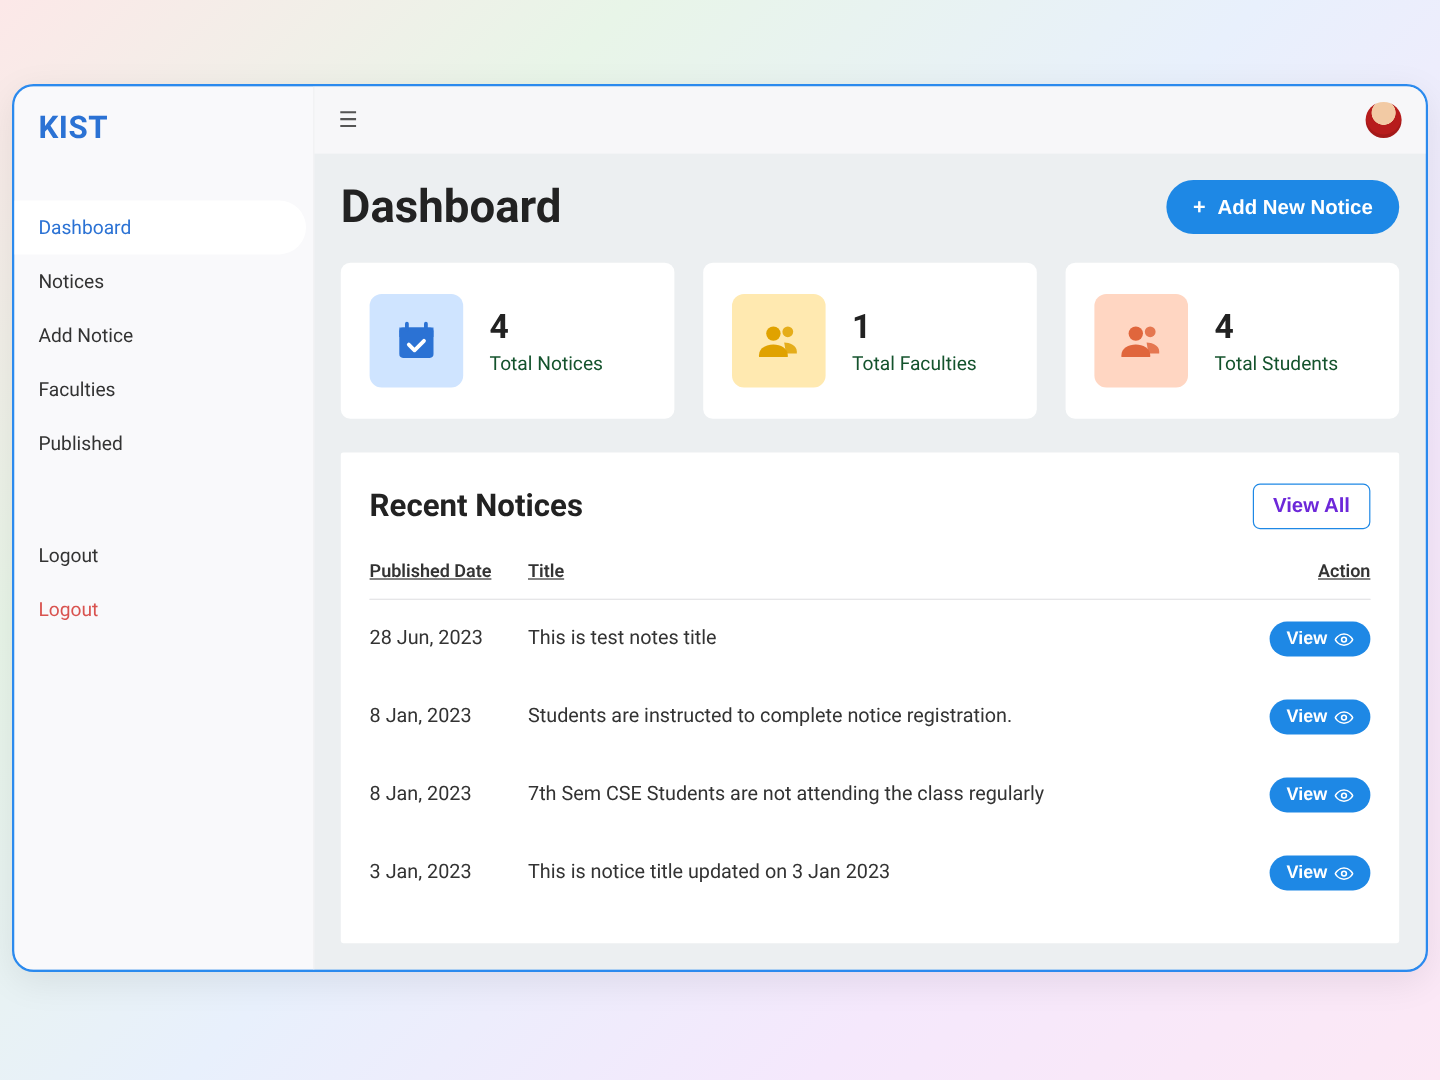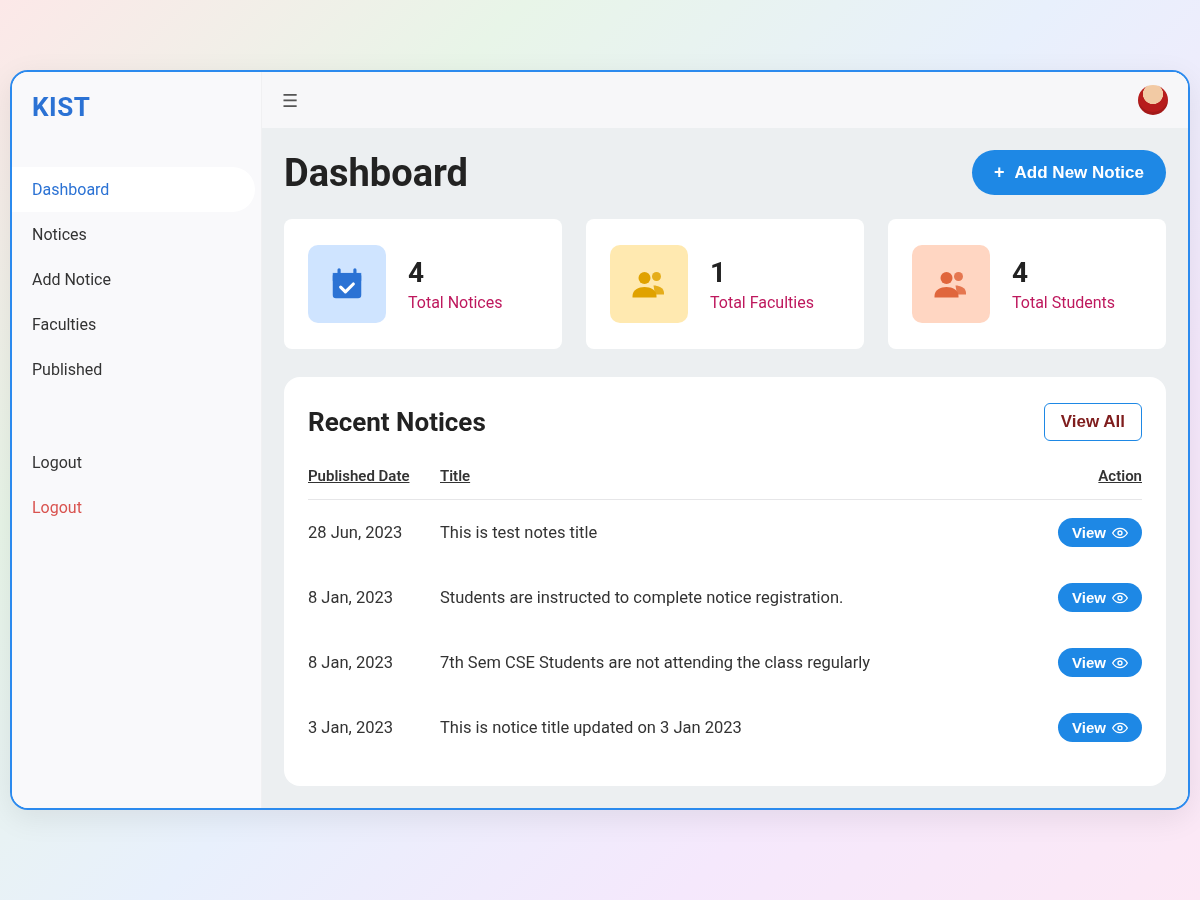--- a/index.html
+++ b/index.html
@@ -100,31 +100,31 @@
     gap: 22px;
   }
   .stat-icon {
     width: 78px; height: 78px; border-radius: 10px;
     display:flex; align-items:center; justify-content:center;
   }
   .stat-icon.blue { background:#cfe4ff; }
   .stat-icon.yellow { background:#ffe9b0; }
   .stat-icon.orange { background:#ffd6c2; }
   .stat-value { font-size: 28px; font-weight:700; color:#222; }
-  .stat-label { font-size: 16px; color:#be185d; margin-top:4px; }
+  .stat-label { font-size: 16px; color:#14532d; margin-top:4px; }
 
   .panel {
     background:#fff;
-    border-radius: 16px;
+    border-radius: 2px;
     padding: 26px 24px;
   }
   .panel-header { display:flex; justify-content:space-between; align-items:center; margin-bottom: 18px; }
   .panel-title { font-size: 26px; font-weight:700; color:#222; }
   .btn-outline {
-    background:#fff; color:#7f1d1d; border:1.5px solid #1e88e5;
+    background:#fff; color:#6d28d9; border:1.5px solid #1e88e5;
     border-radius:6px; padding:8px 16px; font-size:17px; font-weight:600; cursor:pointer;
   }
 
   .tbl { width:100%; border-collapse:collapse; }
   .tbl th { text-align:left; font-size:15px; color:#333; font-weight:600; padding: 8px 0 14px 0; border-bottom:1px solid #e6e6e8;text-decoration:underline;}
   .tbl th:last-child, .tbl td:last-child { text-align:right; }
   .tbl td { padding: 18px 0; font-size:16.5px; color:#333; }
   .tbl td:first-child { width: 132px; }
   .btn-view {
     background:#1e88e5; color:#fff; border:none; border-radius:18px;

